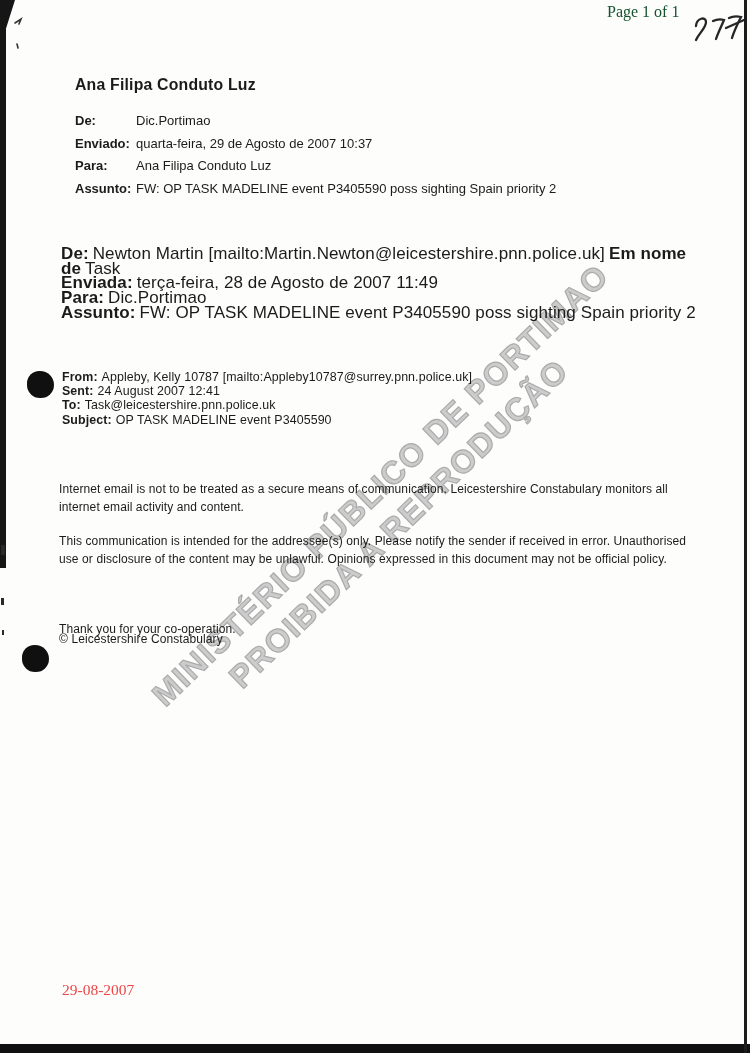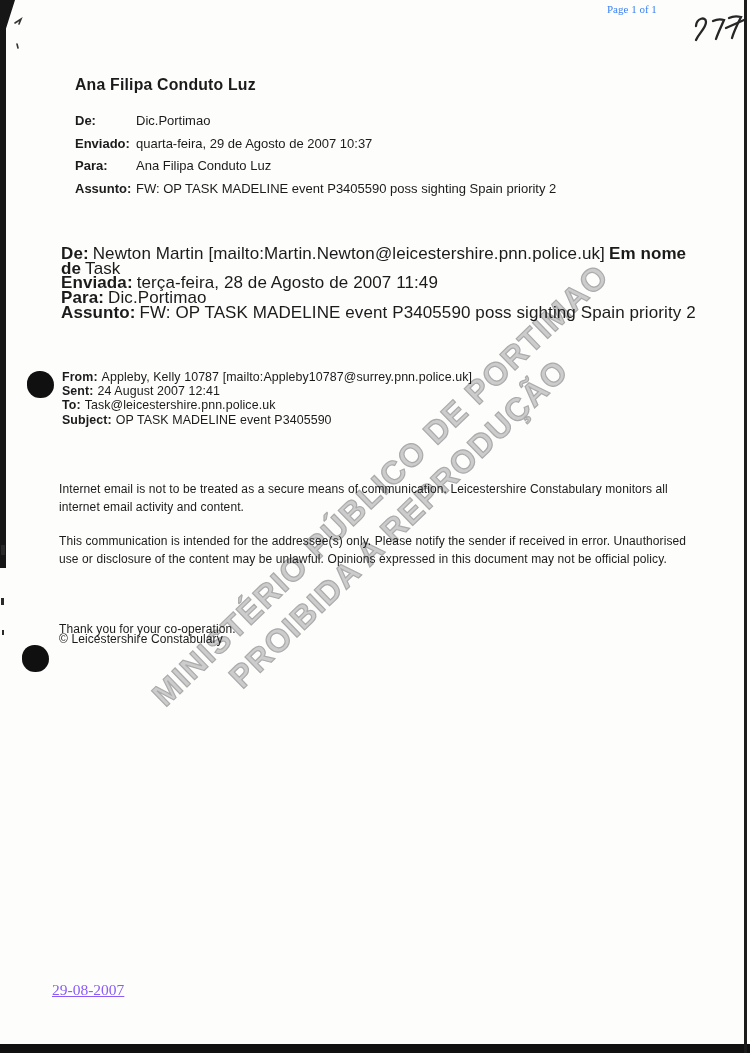--- a/index.html
+++ b/index.html
@@ -26,42 +26,42 @@
   }
   .edge-dash{position:absolute;z-index:3;background:#2a2a2a;}
   .edge-bottom{position:absolute;z-index:3;left:0;bottom:0;width:750px;height:9px;background:#101010;}
   .edge-right{position:absolute;z-index:3;left:744px;top:0;width:3px;height:1053px;background:#1c1c1c;}
   .punch{position:absolute;z-index:3;width:27px;height:27px;background:#101010;border-radius:47% 53% 50% 50%;}
   .punch-1{left:27px;top:371px;}
   .punch-2{left:22px;top:645px;}
   
   .page-label{
     position:absolute;z-index:2;left:607px;top:3px;
-    font-family:"Liberation Serif",serif;font-size:11px;color:#3b82f6;
+    font-family:"Liberation Serif",serif;font-size:16px;color:#14532d;
   }
   .hand-num{position:absolute;z-index:2;left:686px;top:10px;}
   .pen-marks{position:absolute;z-index:2;left:12px;top:15px;}
   
   .title{position:absolute;z-index:2;left:75px;top:76px;font-size:15.8px;font-weight:bold;letter-spacing:.2px;}
   .hdr1{position:absolute;z-index:2;left:75px;top:110px;font-size:13px;line-height:22.5px;}
   .hdr1 .lbl1{display:inline-block;min-width:61px;font-weight:bold;}
   
   .hdr2{position:absolute;z-index:2;left:61px;top:247px;font-size:17px;line-height:14.7px;letter-spacing:.1px;}
   .hdr3{position:absolute;z-index:2;left:62px;top:370px;font-size:12.4px;line-height:14.2px;letter-spacing:.1px;}
   .lbl2{font-weight:bold;margin-right:4px;}
   .emn{margin-left:4px;}
   
   .body-text{position:absolute;z-index:2;left:59px;width:630px;font-size:12px;line-height:17.8px;letter-spacing:.1px;}
   .p1{top:481px;}
   .p2{top:533px;}
   .p3{top:621px;}
   .p4{top:631px;}
   .footer-date{
-    position:absolute;z-index:2;left:52px;top:981px;
-    font-family:"Liberation Serif",serif;font-size:15.5px;color:#8b5cf6;text-decoration:underline;
+    position:absolute;z-index:2;left:62px;top:981px;
+    font-family:"Liberation Serif",serif;font-size:15.5px;color:#ef4444;
   }
 </style>
 </head>
 <body>
 
 <div class="page">
 
   <div class="wm wm1">MINISTÉRIO PÚBLICO DE PORTIMAO</div>
   <div class="wm wm2">PROIBIDA A REPRODUÇÃO</div>
 

